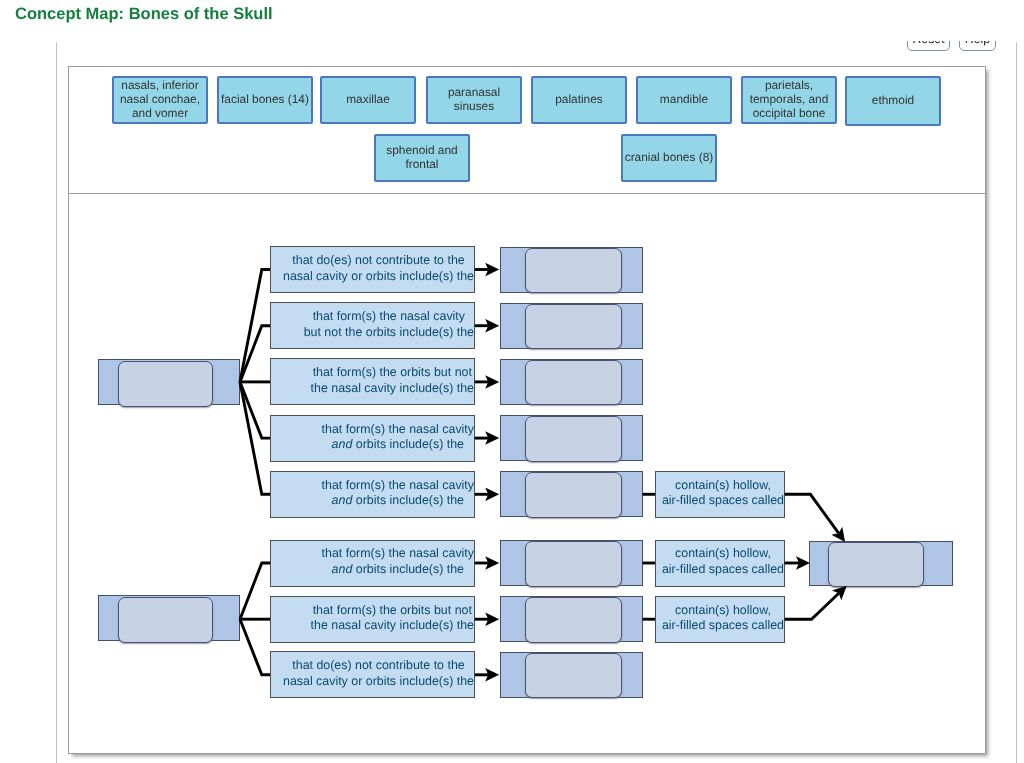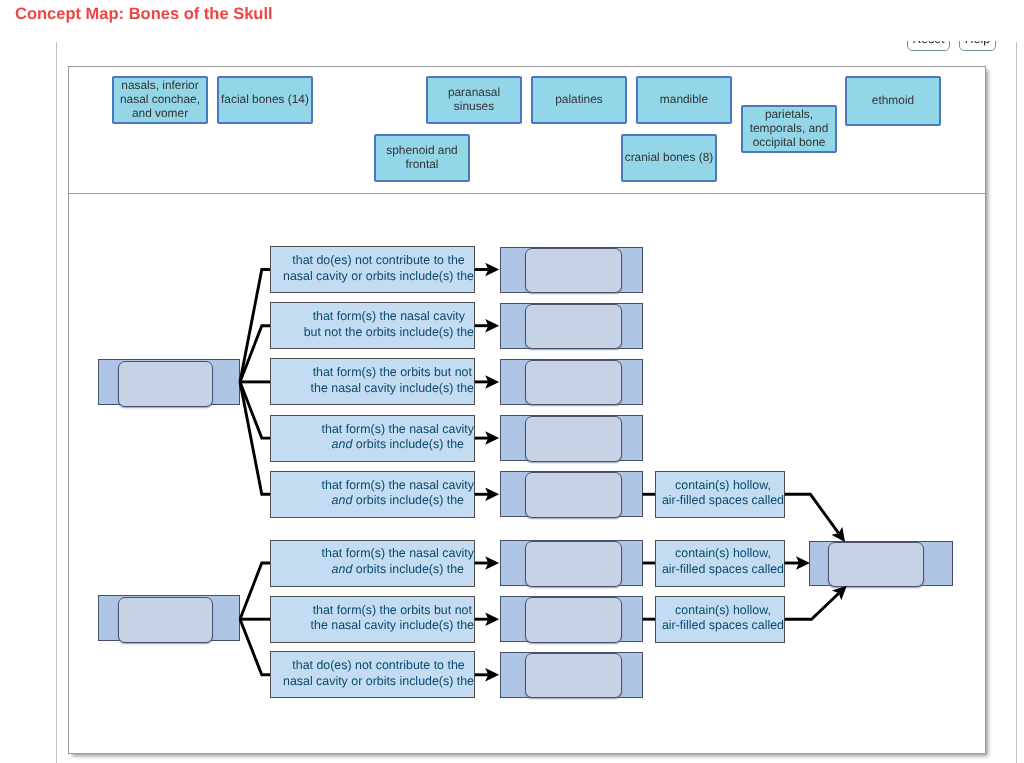--- a/index.html
+++ b/index.html
@@ -3,21 +3,21 @@
 <meta charset="utf-8">
 <title>Concept Map</title>
 <style>
   html,body{margin:0;padding:0;}
   body{width:1024px;height:763px;overflow:hidden;background:#fff;
        font-family:"Liberation Sans",sans-serif;
        -webkit-font-smoothing:antialiased;text-rendering:geometricPrecision;}
   #page{position:relative;width:1024px;height:763px;
         will-change:transform;transform:translateZ(0);}
   #title{position:absolute;left:15px;top:5px;font-size:16.5px;font-weight:bold;
-         color:#ef4444;letter-spacing:0px;white-space:nowrap;}
+         color:#15803d;letter-spacing:0px;white-space:nowrap;}
   .vrule{position:absolute;background:#c0c0c0;width:1px;top:0;height:763px;}
   #panel{position:absolute;left:68px;top:66px;width:918px;height:688px;
          background:#fff;border:1px solid #9a9a9a;box-sizing:border-box;
          box-shadow:3px 3px 4px -1px rgba(0,0,0,.40);}
   #bank{position:absolute;left:-1px;top:-1px;width:918px;height:128px;
         border-bottom:1px solid #9a9a9a;box-sizing:border-box;}
   .bankbox{position:absolute;background:#92d6e8;border:2px solid #4a77c0;border-radius:2px;
            display:flex;align-items:center;justify-content:center;text-align:center;
            font-size:11.9px;color:#333;line-height:13.9px;box-sizing:border-box;padding:0;
            white-space:nowrap;}
@@ -51,30 +51,33 @@
       </div>
   </div>
   <div id="panel">
     <div id="bank">
       <div class="bankbox" style="left:44px;top:10px;width:96px;height:48px;">
           <span class="tx">nasals, inferior<br>nasal conchae,<br>and vomer</span>
         </div>
       <div class="bankbox" style="left:149px;top:10px;width:96px;height:48px;">
           <span class="tx">facial bones (14)</span>
         </div>
+      <div class="bankbox" style="left:252px;top:10px;width:96px;height:48px;">
+          <span class="tx">maxillae</span>
+        </div>
       <div class="bankbox" style="left:358px;top:10px;width:96px;height:48px;">
           <span class="tx">paranasal<br>sinuses</span>
         </div>
       <div class="bankbox" style="left:463px;top:10px;width:96px;height:48px;">
           <span class="tx">palatines</span>
         </div>
       <div class="bankbox" style="left:568px;top:10px;width:96px;height:48px;">
           <span class="tx">mandible</span>
         </div>
-      <div class="bankbox" style="left:673px;top:10px;width:96px;height:48px;margin-top:29px;">
+      <div class="bankbox" style="left:673px;top:10px;width:96px;height:48px;">
           <span class="tx">parietals,<br>temporals, and<br>occipital bone</span>
         </div>
       <div class="bankbox" style="left:777px;top:10px;width:96px;height:50px;">
           <span class="tx">ethmoid</span>
         </div>
       <div class="bankbox" style="left:306px;top:68px;width:96px;height:48px;">
           <span class="tx">sphenoid and<br>frontal</span>
         </div>
       <div class="bankbox" style="left:516px;top:68px;width:96px;height:48px;margin-left:37px;">
           <span class="tx">cranial bones (8)</span>

